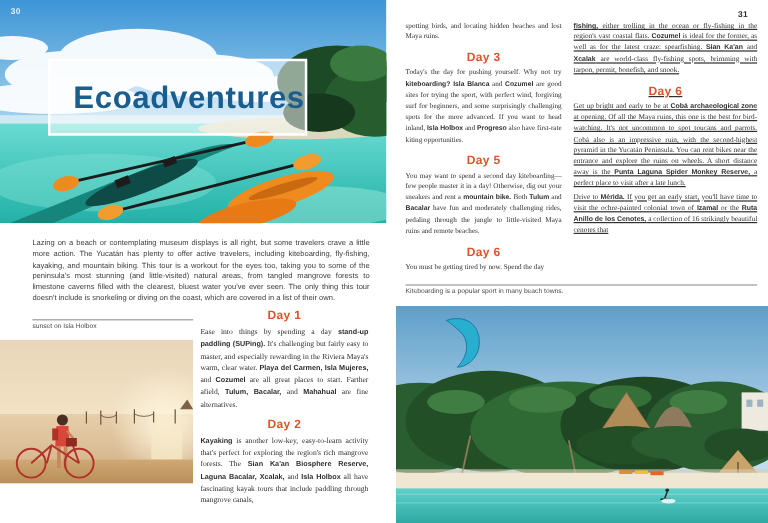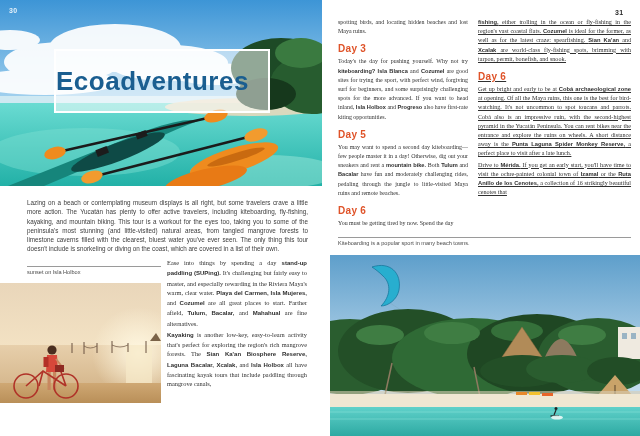--- a/index.html
+++ b/index.html
@@ -5,37 +5,37 @@
   html,body{margin:0;padding:0;background:#ffffff;}
   .spread{position:relative;width:640px;height:436px;background:#ffffff;overflow:hidden;
           font-family:"Liberation Serif",serif;color:#303030;}
   .pagenum{position:absolute;font:bold 7px "Liberation Sans",sans-serif;letter-spacing:.3px;}
   .pagenum.light{left:9px;top:7px;color:rgba(255,255,255,.85);}
   .pagenum.dark{left:615px;top:9px;color:#2b2b2b;}
 
   
   .hero{position:absolute;left:0;top:0;width:322px;height:186px;}
   .hero svg{display:block;}
-  .title-box{position:absolute;left:54px;top:49px;width:216px;height:64px;
+  .title-box{position:absolute;left:40px;top:49px;width:216px;height:64px;
              border:2.5px solid #ffffff;background:rgba(255,255,255,.52);
-             display:flex;align-items:center;justify-content:flex-start;box-sizing:border-box;}
+             display:flex;align-items:center;justify-content:flex-end;box-sizing:border-box;}
   .title-box .title{font:bold 26px "Liberation Sans",sans-serif;color:#1a5e90;letter-spacing:.5px;}
 
   .intro{position:absolute;left:27px;top:198px;width:281px;margin:0;
          font:6.3px/9.3px "Liberation Sans",sans-serif;color:#3c3c3c;text-align:justify;}
 
   .capblock{position:absolute;left:27px;top:266px;width:134px;}
   .rule{height:1px;background:#9a9a9a;}
   .caption{margin-top:2px;font:5.6px "Liberation Sans",sans-serif;color:#4a4a4a;}
 
   .sunset{position:absolute;left:0;top:283px;width:161px;height:120px;}
   .sunset svg{display:block;}
 
   .daycol{position:absolute;left:167px;top:258px;width:140px;}
-  .dayh{margin:7px 0 3px;font:bold 10px "Liberation Sans",sans-serif;color:#df5329;letter-spacing:.3px;}
+  .dayh{margin:7px 0 3px;font:bold 10px "Liberation Sans",sans-serif;color:#df5329;letter-spacing:.3px;text-align:center;}
   .daycol .dayh:first-child,.col .dayp:first-child{margin-top:0;}
   .dayp{margin:0 0 2px;font-size:6.35px;line-height:9.25px;color:#2f2f2f;text-align:justify;}
   .dayp b{font-family:"Liberation Sans",sans-serif;font-size:.95em;}
 
   
   .col{position:absolute;top:18px;}
   .col1{left:338px;width:130px;}
   .col1 .dayp{font-size:5.95px;line-height:9.2px;}
   .col2{left:478px;width:153px;text-decoration:underline;}
   .col2 .dayp{font-size:6.1px;line-height:9.2px;}
@@ -163,21 +163,23 @@
         <circle cx="26" cy="103" r="12"></circle>
         <circle cx="66" cy="103" r="12"></circle>
         <path d="M26,103 L43,88 L66,103 M43,88 L39,103 M60,86 L66,103"></path>
         <line x1="58" y1="84" x2="64" y2="86"></line>
         <rect x="55" y="82" width="9" height="7" fill="#8f2a22" stroke="none"></rect>
       </g>
     </svg>
   </div>
 
   <div class="daycol">
+    <h3 class="dayh">Day 1</h3>
     <p class="dayp">Ease into things by spending a day <b>stand-up paddling (SUPing).</b> It's challenging but fairly easy to master, and especially rewarding in the Riviera Maya's warm, clear water. <b>Playa del Carmen, Isla Mujeres,</b> and <b>Cozumel</b> are all great places to start. Farther afield, <b>Tulum, Bacalar,</b> and <b>Mahahual</b> are fine alternatives.</p>
+    <h3 class="dayh">Day 2</h3>
     <p class="dayp"><b>Kayaking</b> is another low-key, easy-to-learn activity that's perfect for exploring the region's rich mangrove forests. The <b>Sian Ka'an Biosphere Reserve, Laguna Bacalar, Xcalak,</b> and <b>Isla Holbox</b> all have fascinating kayak tours that include paddling through mangrove canals,</p>
   </div>
 
   <div class="pagenum dark">31</div>
 
   <div class="col col1">
     <p class="dayp">spotting birds, and locating hidden beaches and lost Maya ruins.</p>
     <h3 class="dayh">Day 3</h3>
     <p class="dayp">Today's the day for pushing yourself. Why not try <b>kiteboarding? Isla Blanca</b> and <b>Cozumel</b> are good sites for trying the sport, with perfect wind, forgiving surf for beginners, and some surprisingly challenging spots for the more advanced. If you want to head inland, <b>Isla Holbox</b> and <b>Progreso</b> also have first-rate kiting opportunities.</p>
     <h3 class="dayh">Day 5</h3>

